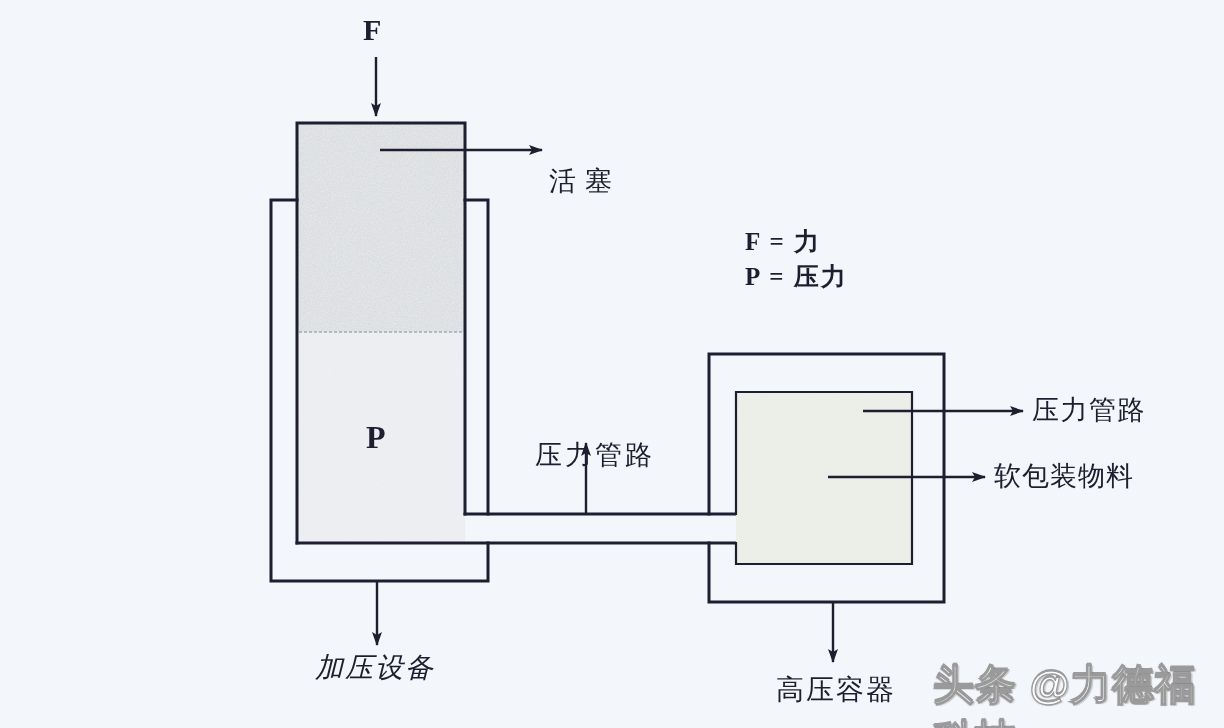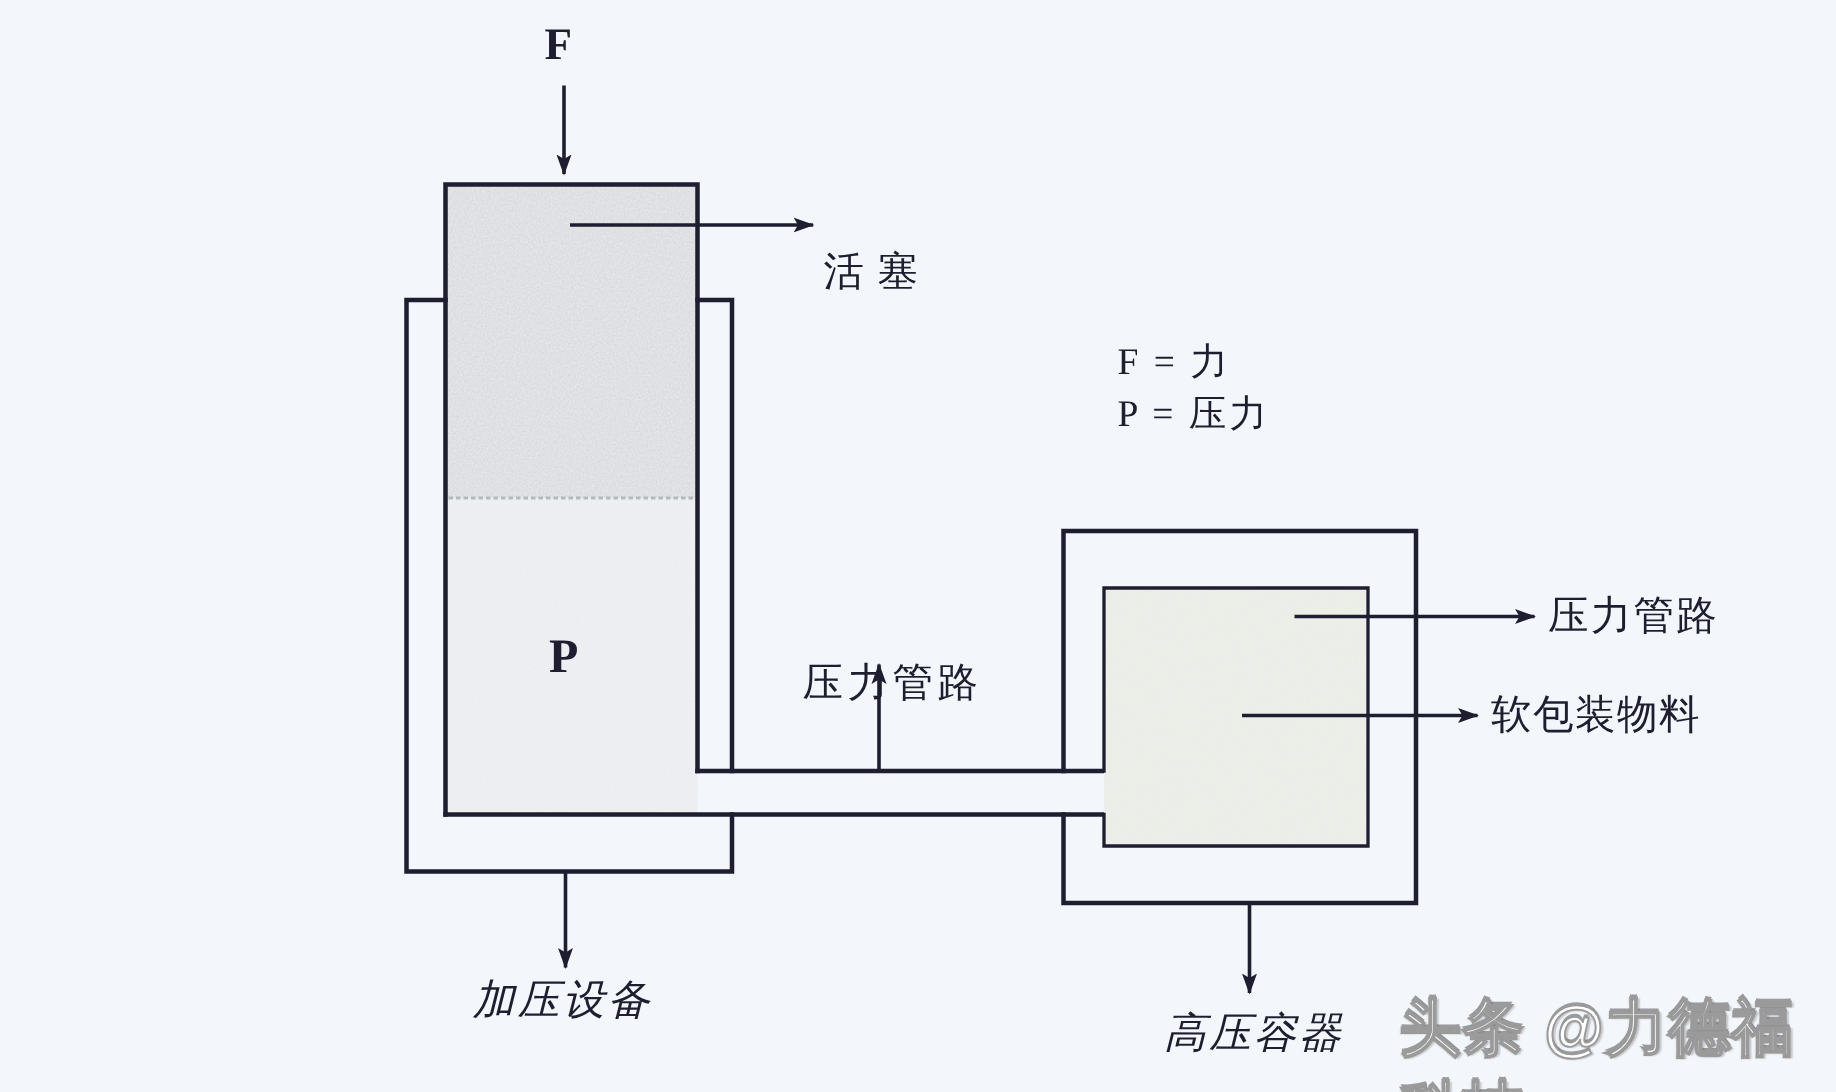--- a/index.html
+++ b/index.html
@@ -16,21 +16,21 @@
     background:var(--background);
     font-family:"Liberation Serif","DejaVu Serif",serif;
     color:var(--ink);
   }
   #stage svg{position:absolute;left:0;top:0;}
   .ln{fill:none;stroke:var(--ink);stroke-width:3;stroke-linecap:square;stroke-linejoin:miter;}
   .thin{stroke-width:2.2;}
   .ar{stroke:var(--ink);stroke-width:2.4;stroke-linecap:butt;}
   .lbl{position:absolute;white-space:nowrap;line-height:1.15;}
   .sym{font-weight:bold;}
-  .legend{position:absolute;left:745px;top:224px;font-size:25px;letter-spacing:2px;}
+  .legend{position:absolute;left:745px;top:224px;font-size:25px;letter-spacing:2px;font-weight:bold;}
   .legend div{line-height:35px;}
   .watermark{
     position:absolute;left:933px;top:658px;
     font-family:"Liberation Sans","DejaVu Sans",sans-serif;
     font-weight:700;font-size:41px;letter-spacing:1px;
     color:var(--watermark-fill);
     -webkit-text-stroke:1.2px #9a9a9a;
     text-shadow:0 -2px 0 rgba(80,80,80,.55), 2px 1px 1px rgba(130,130,130,.40), -1px 1px 1px rgba(130,130,130,.30);
   }
 </style>
@@ -103,17 +103,17 @@
   <div class="lbl" style="left:535px;top:392px;font-size:27px;letter-spacing:3px;margin-top:48px;">压力管路</div>
 
   <div class="lbl sym" style="left:366px;top:419px;font-size:32px;">P</div>
 
   <div class="lbl" style="left:1032px;top:395px;font-size:27px;letter-spacing:1.5px;">压力管路</div>
 
   <div class="lbl" style="left:994px;top:461px;font-size:27px;letter-spacing:1px;text-align:right;">软包装物料</div>
 
   <div class="lbl" style="left:315px;top:652px;font-size:28px;letter-spacing:2px;font-style:italic;">加压设备</div>
 
-  <div class="lbl" style="left:776px;top:674px;font-size:28px;letter-spacing:2px;font-style:italic;">高压容器</div>
+  <div class="lbl" style="left:776px;top:674px;font-size:28px;letter-spacing:2px;">高压容器</div>
 
   <div class="watermark">头条 @力德福科技</div>
 
 </div>
 
 </body></html>

